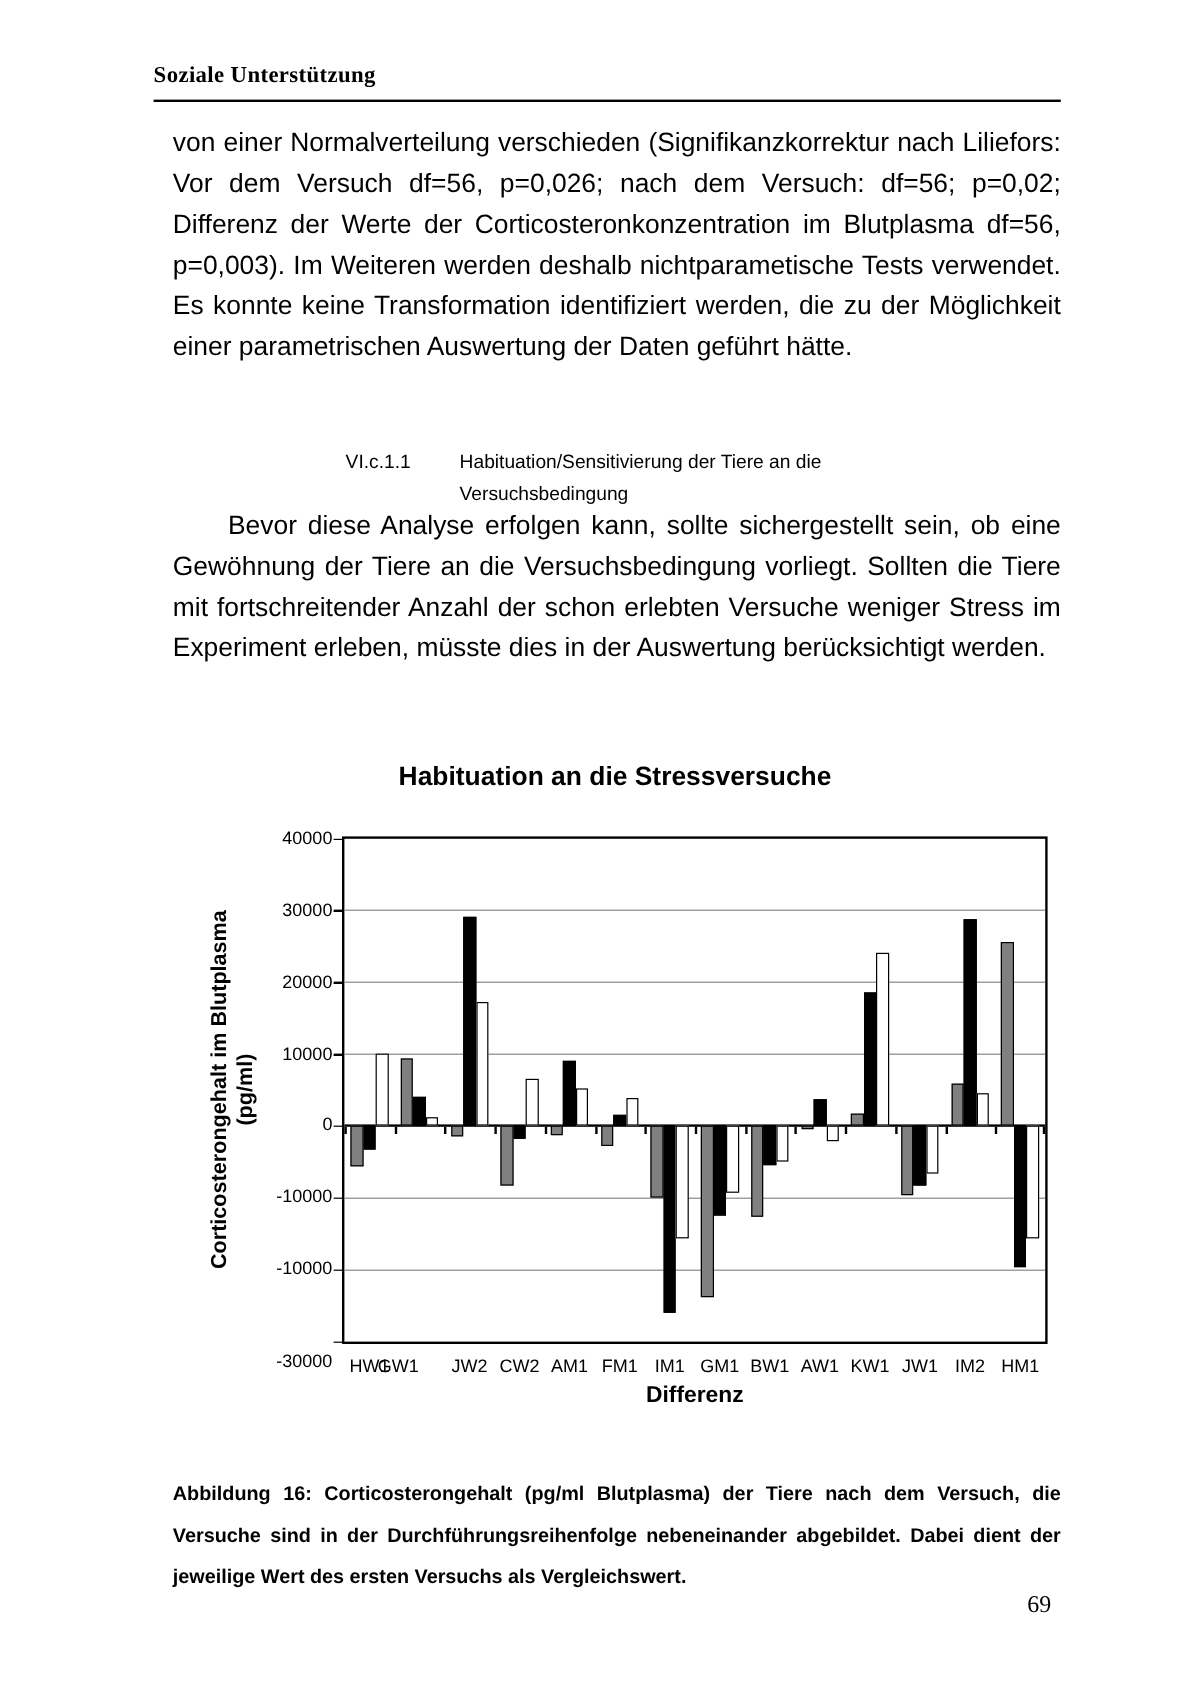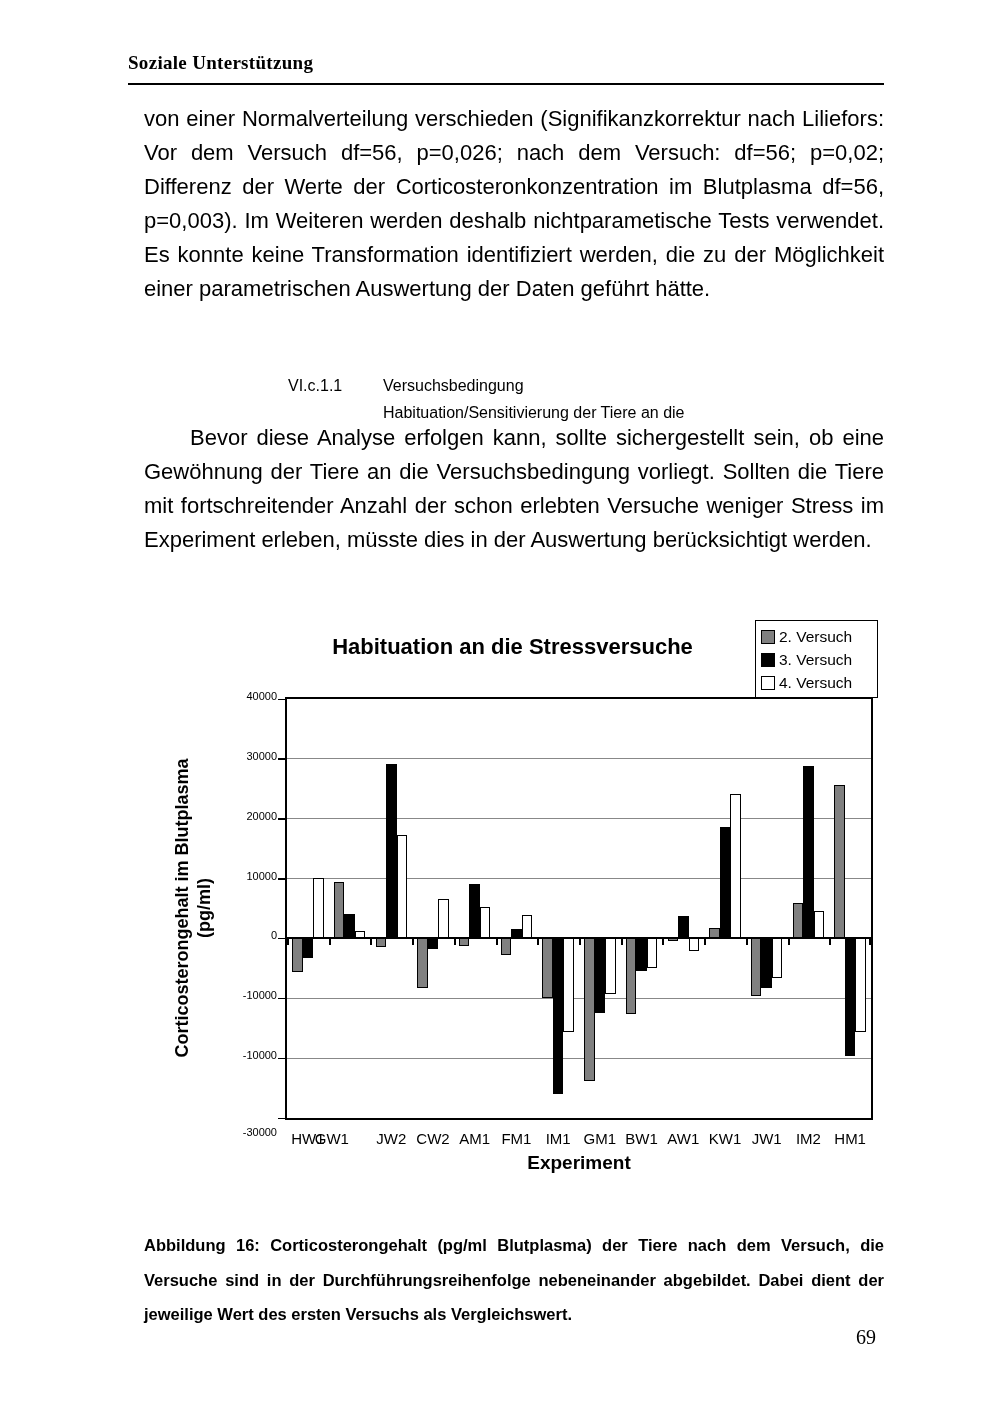--- a/index.html
+++ b/index.html
@@ -41,21 +41,21 @@
   }
   .plot{
     position:absolute; left:285px; top:89px; width:588px; height:423px;
     border:2px solid #000; box-sizing:border-box; background:#fff;
   }
   .gridline{ position:absolute; left:0; width:584px; height:1px; background:#888; }
   .zero-line{ position:absolute; left:0; width:584px; height:2px; background:#000; }
   .bar{ position:absolute; box-sizing:border-box; border:1px solid #000; }
   .xtick-mark{ position:absolute; width:1.5px; height:6px; background:#000; }
   .ytick-label{
-    position:absolute; width:75px; text-align:right; font-size:11px; left:202px;
+    position:absolute; width:75px; text-align:right; font-size:15px; left:202px;
   }
   .ytick-mark{ position:absolute; width:7px; height:1.5px; background:#000; left:278px; }
   .xlabel{ position:absolute; text-align:center; font-size:15px; top:522px; }
   .x-title{
     position:absolute; left:285px; top:544px; width:588px;
     text-align:center; font-weight:bold; font-size:19px;
   }
   .y-title{
     position:absolute; left:-42px; top:278px; width:470px; height:44px;
     transform:rotate(-90deg); transform-origin:center;
@@ -77,43 +77,29 @@
 
   <div class="doc-header">
     <span>Soziale Unterstützung</span>
   </div>
 
   <p class="para para1">von einer Normalverteilung verschieden (Signifikanzkorrektur nach Liliefors: Vor dem Versuch df=56, p=0,026; nach dem Versuch: df=56; p=0,02; Differenz der Werte der Corticosteronkonzentration im Blutplasma df=56, p=0,003). Im Weiteren werden deshalb nichtparametische Tests verwendet. Es konnte keine Transformation identifiziert werden, die zu der Möglichkeit einer parametrischen Auswertung der Daten geführt hätte.</p>
 
   <div class="section-heading">
     <div class="heading-num">VI.c.1.1</div>
     <div class="heading-title">
+      <div>Habituation/Sensitivierung der Tiere an die</div>
       <div>Versuchsbedingung</div>
-      <div>Habituation/Sensitivierung der Tiere an die</div>
     </div>
   </div>
 
   <p class="para para2">Bevor diese Analyse erfolgen kann, sollte sichergestellt sein, ob eine Gewöhnung der Tiere an die Versuchsbedingung vorliegt. Sollten die Tiere mit fortschreitender Anzahl der schon erlebten Versuche weniger Stress im Experiment erleben, müsste dies in der Auswertung berücksichtigt werden.</p>
 
   <div class="chart" id="chart">
     <div class="chart-title">Habituation an die Stressversuche</div>
-    <div class="legend" id="legend">
-        <div class="legend-row">
-          <div class="legend-marker" style="background: rgb(128, 128, 128);"></div>
-          <span>2. Versuch</span>
-        </div>
-        <div class="legend-row">
-          <div class="legend-marker" style="background: rgb(0, 0, 0);"></div>
-          <span>3. Versuch</span>
-        </div>
-        <div class="legend-row">
-          <div class="legend-marker" style="background: rgb(255, 255, 255);"></div>
-          <span>4. Versuch</span>
-        </div>
-      </div>
     <div class="y-title">
       <div>Corticosterongehalt im Blutplasma</div>
       <div>(pg/ml)</div>
     </div>
     <div class="plot" id="plot">
         <div class="gridline" style="top: 59.3571px;"></div>
         <div class="gridline" style="top: 119.214px;"></div>
         <div class="gridline" style="top: 179.071px;"></div>
         <div class="gridline" style="top: 298.786px;"></div>
         <div class="gridline" style="top: 358.643px;"></div>
@@ -169,21 +155,21 @@
         <div class="bar" style="left: 463.964px; width: 10.5px; height: 58.0614px; top: 239.429px; background: rgb(128, 128, 128);"></div>
         <div class="bar" style="left: 474.464px; width: 10.5px; height: 49.6814px; top: 239.429px; background: rgb(0, 0, 0);"></div>
         <div class="bar" style="left: 484.964px; width: 10.5px; height: 39.5057px; top: 239.429px; background: rgb(255, 255, 255);"></div>
         <div class="bar" style="left: 505.679px; width: 10.5px; height: 35.3157px; top: 204.113px; background: rgb(128, 128, 128);"></div>
         <div class="bar" style="left: 516.179px; width: 10.5px; height: 172.389px; top: 67.04px; background: rgb(0, 0, 0);"></div>
         <div class="bar" style="left: 526.679px; width: 10.5px; height: 27.5343px; top: 211.894px; background: rgb(255, 255, 255);"></div>
         <div class="bar" style="left: 547.393px; width: 10.5px; height: 153.234px; top: 86.1943px; background: rgb(128, 128, 128);"></div>
         <div class="bar" style="left: 557.893px; width: 10.5px; height: 117.32px; top: 239.429px; background: rgb(0, 0, 0);"></div>
         <div class="bar" style="left: 568.393px; width: 10.5px; height: 93.9757px; top: 239.429px; background: rgb(255, 255, 255);"></div>
       </div>
-    <div class="x-title">Experiment</div>
+    <div class="x-title">Differenz</div>
   <div class="ytick-label" style="top: 82px;">40000</div>
       <div class="ytick-mark" style="top: 90.5px;"></div>
       <div class="ytick-label" style="top: 141.857px;">30000</div>
       <div class="ytick-mark" style="top: 150.357px;"></div>
       <div class="ytick-label" style="top: 201.714px;">20000</div>
       <div class="ytick-mark" style="top: 210.214px;"></div>
       <div class="ytick-label" style="top: 261.571px;">10000</div>
       <div class="ytick-mark" style="top: 270.071px;"></div>
       <div class="ytick-label" style="top: 321.429px;">0</div>
       <div class="ytick-mark" style="top: 329.929px;"></div>

